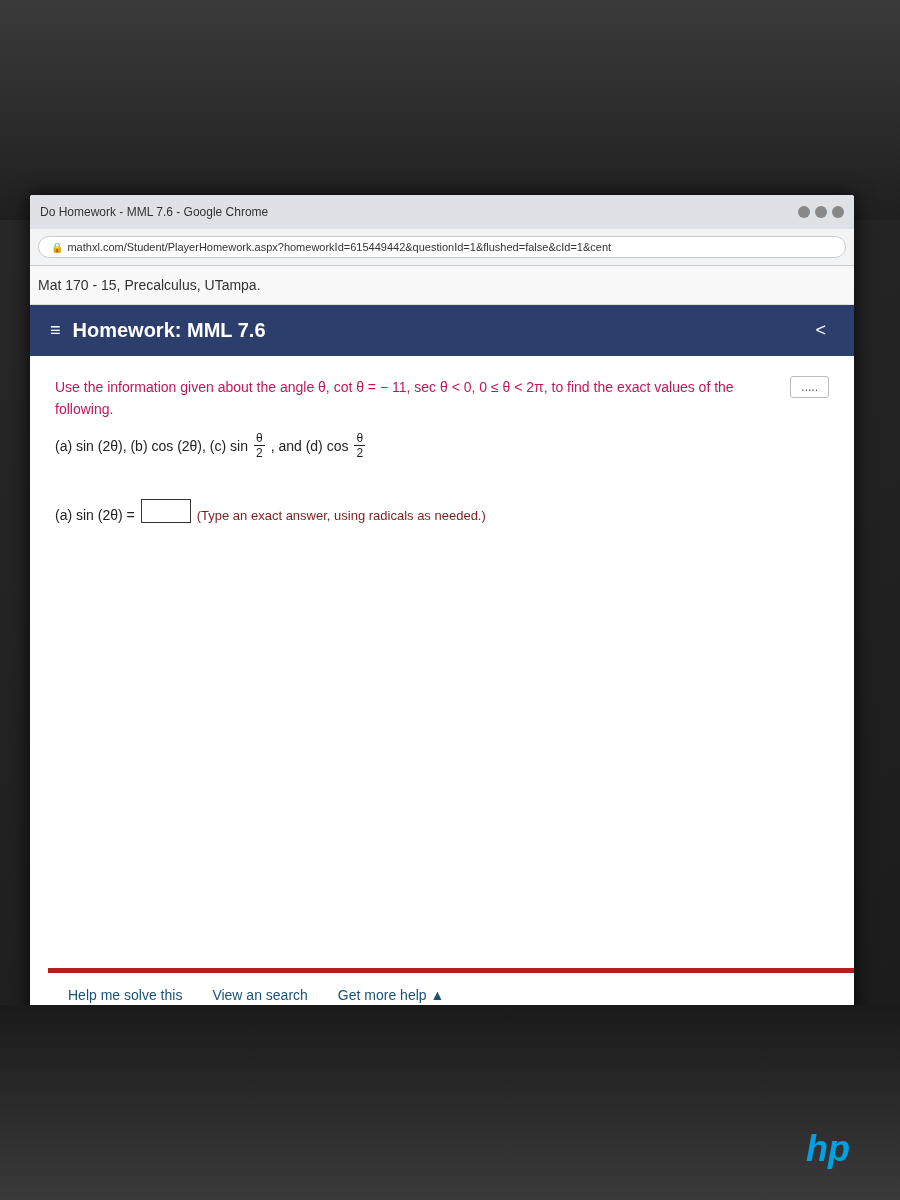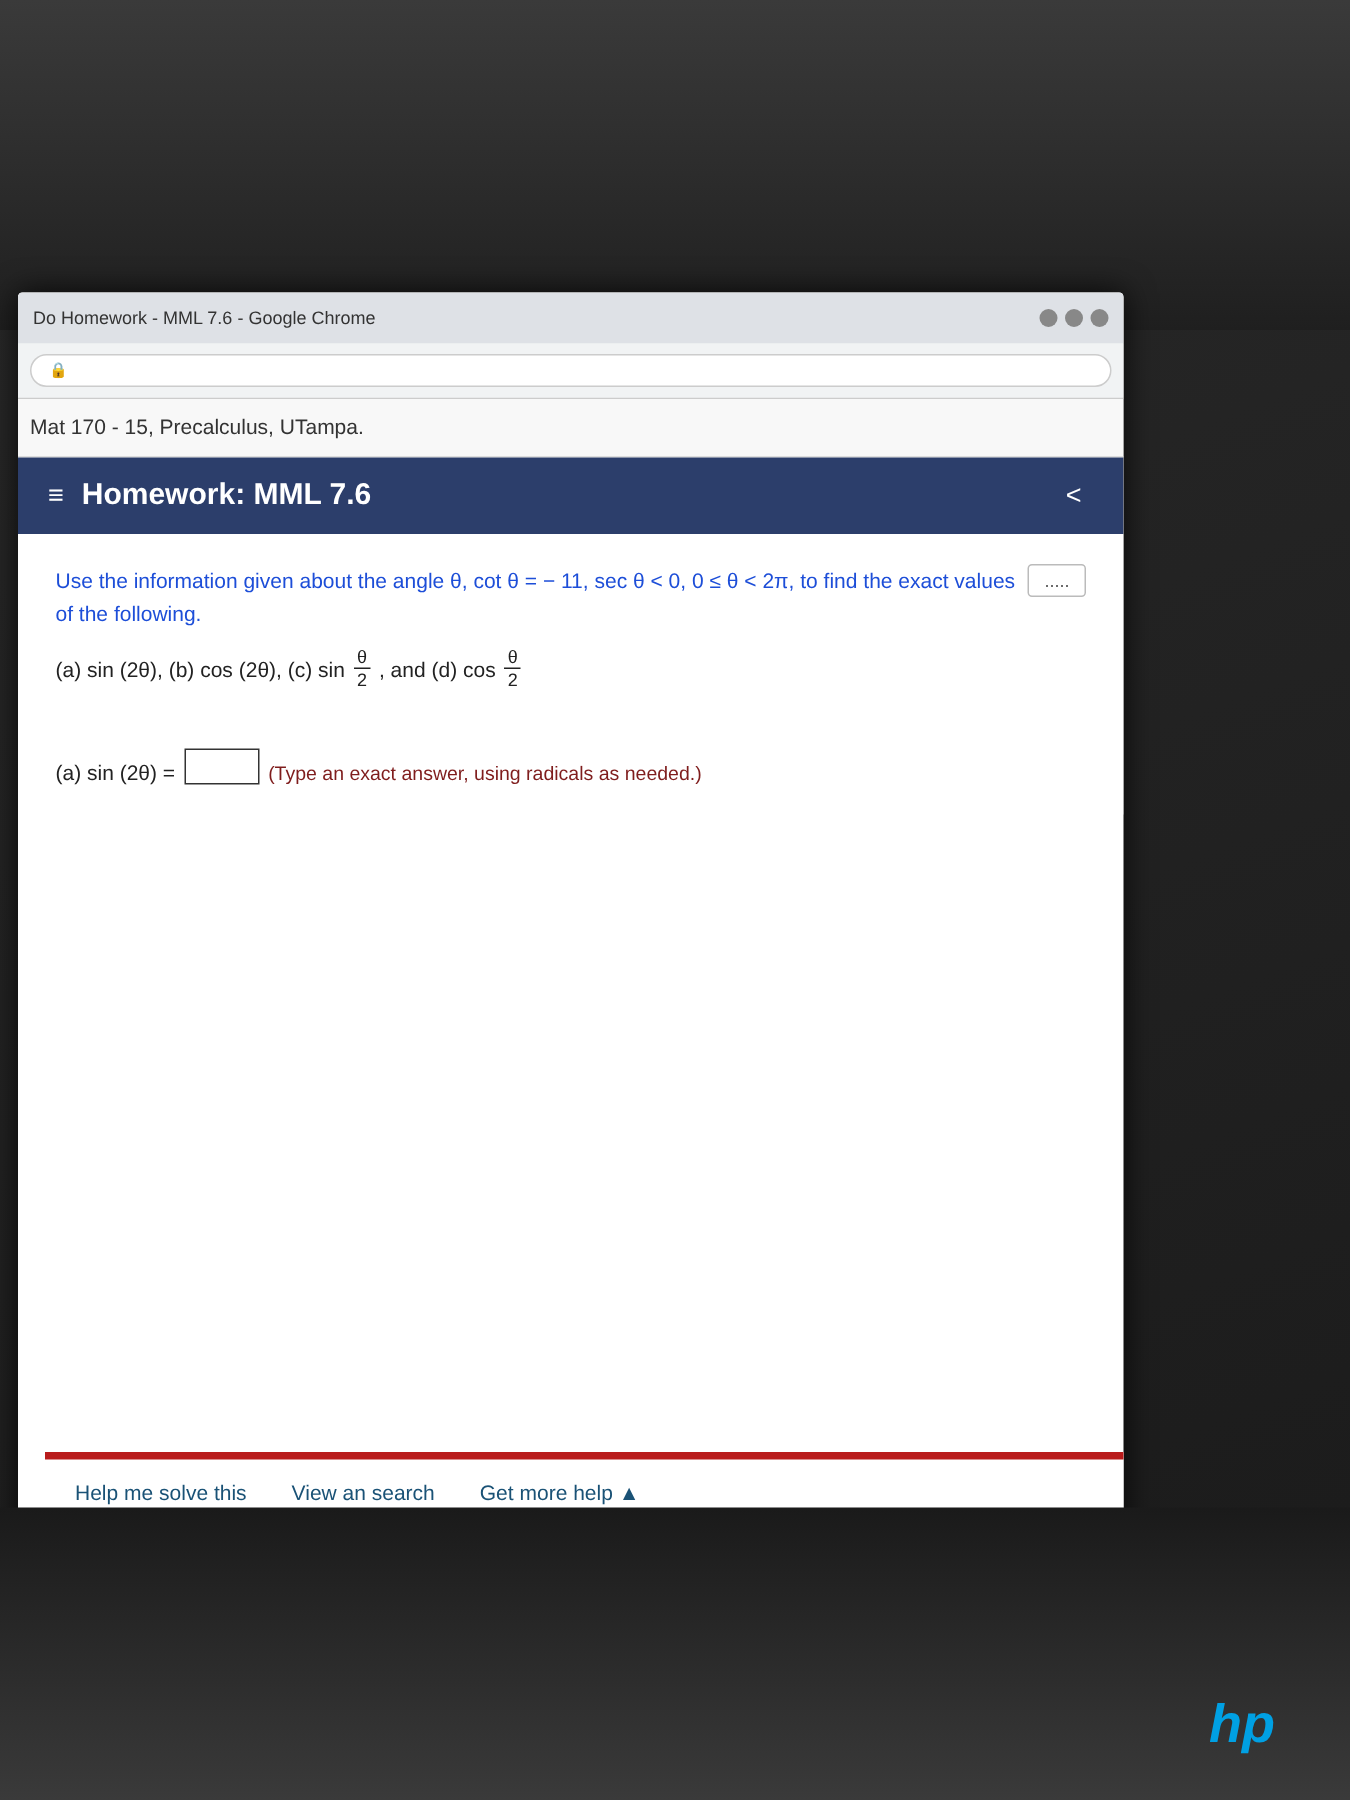--- a/index.html
+++ b/index.html
@@ -27,22 +27,22 @@
       top: 0; left: 0;
       width: 900px;
       height: 220px;
       background: linear-gradient(180deg, #3a3a3a 0%, #2a2a2a 60%, #1f1f1f 100%);
     }
 
     
     .screen-container {
       position: absolute;
       top: 195px;
-      left: 12px;
-      width: 737px;
+      left: 30px;
+      width: 824px;
       height: 870px;
       background: #ffffff;
       border-radius: 3px;
       overflow: hidden;
       box-shadow: 0 0 20px rgba(0,0,0,0.8);
     }
 
     
     .browser-chrome {
       background: #f1f3f4;
@@ -163,21 +163,21 @@
     }
 
     
     .question-area {
       padding: 20px 25px;
       background: #fff;
     }
 
     .question-text {
       font-size: 14px;
-      color: #1d4ed8;
+      color: #be185d;
       line-height: 1.6;
       margin-bottom: 10px;
     }
 
     .question-parts {
       font-size: 14px;
       color: #222;
       margin-bottom: 20px;
       display: flex;
       align-items: center;
@@ -358,20 +358,21 @@
       <span class="browser-titlebar-text">Do Homework - MML 7.6 - Google Chrome</span>
       <div class="browser-controls">
         <div class="browser-control-dot"></div>
         <div class="browser-control-dot"></div>
         <div class="browser-control-dot"></div>
       </div>
     </div>
     <div class="browser-addressbar">
       <div class="address-field">
         <span class="lock-icon">🔒</span>
+        <span style="font-size:11px; color:#333; white-space:nowrap; overflow:hidden; text-overflow:ellipsis;">mathxl.com/Student/PlayerHomework.aspx?homeworkId=615449442&amp;questionId=1&amp;flushed=false&amp;cId=1&amp;cent</span>
       </div>
     </div>
   </div>
 
   <div class="site-header">
     <span class="site-header-text">Mat 170 - 15, Precalculus, UTampa.</span>
   </div>
 
   <div class="hw-header">
     <div class="hw-title-section">

